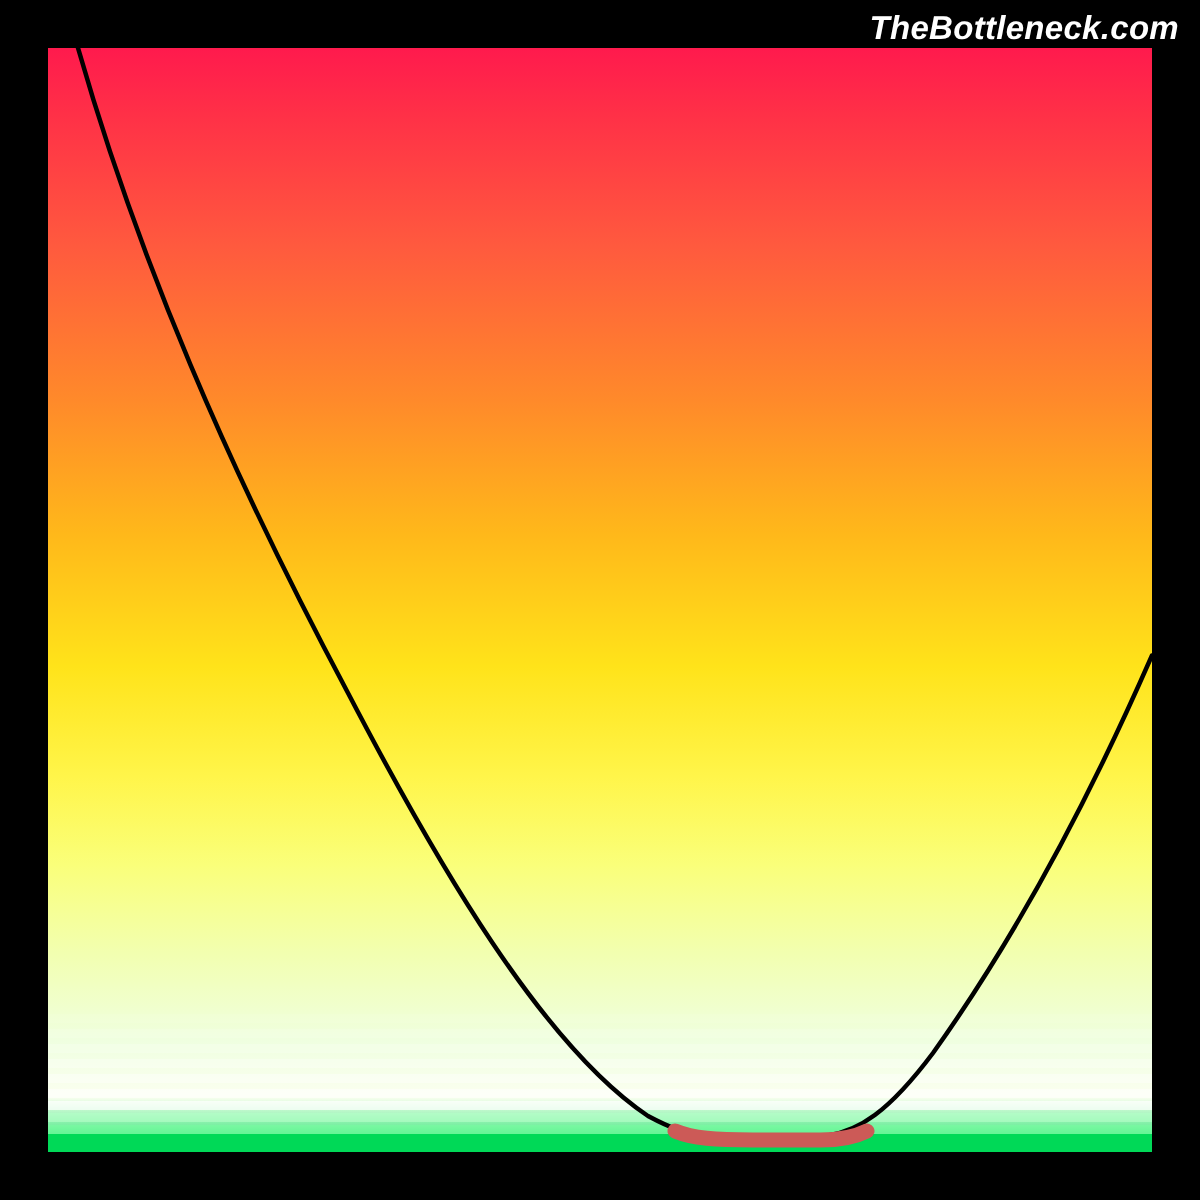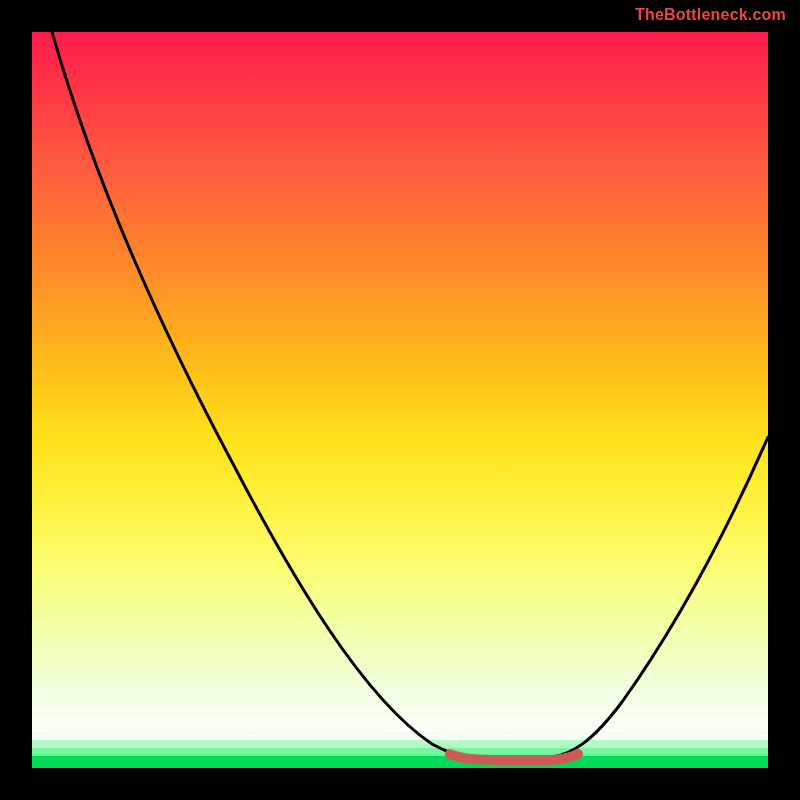--- a/index.html
+++ b/index.html
@@ -14,25 +14,26 @@
   .frame {
     position: relative;
     width: 800px;
     height: 800px;
     background: #000;
   }
   .watermark {
     position: absolute;
     top: 6px;
     right: 14px;
-    color: #ef4444;
-    font-size: 16px;
+    color: #ffffff;
+    font-size: 22px;
     font-weight: 600;
     letter-spacing: 0.2px;
     z-index: 50;
+    font-style: italic;
   }
   .plot-area {
     position: absolute;
     left: 32px;
     top: 32px;
     width: 736px;
     height: 736px;
     overflow: hidden;
   }
   

